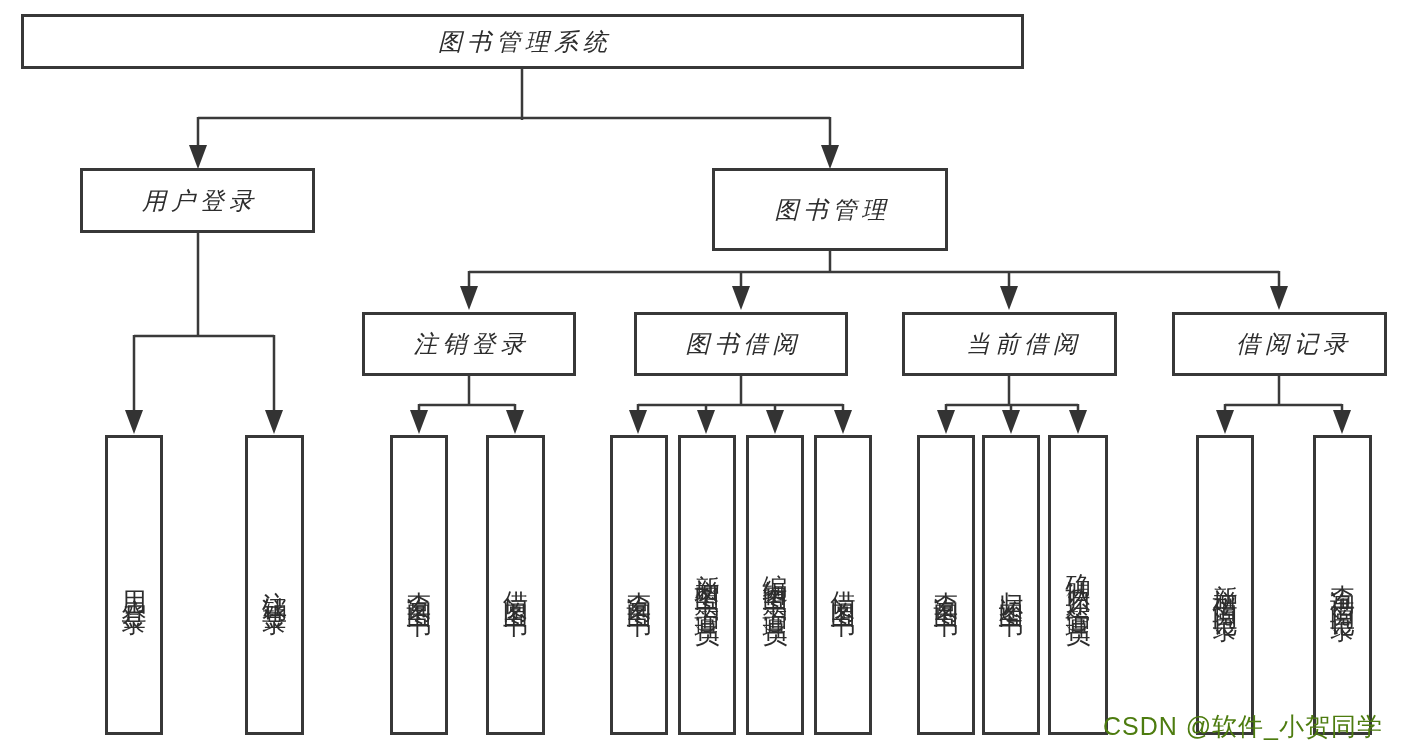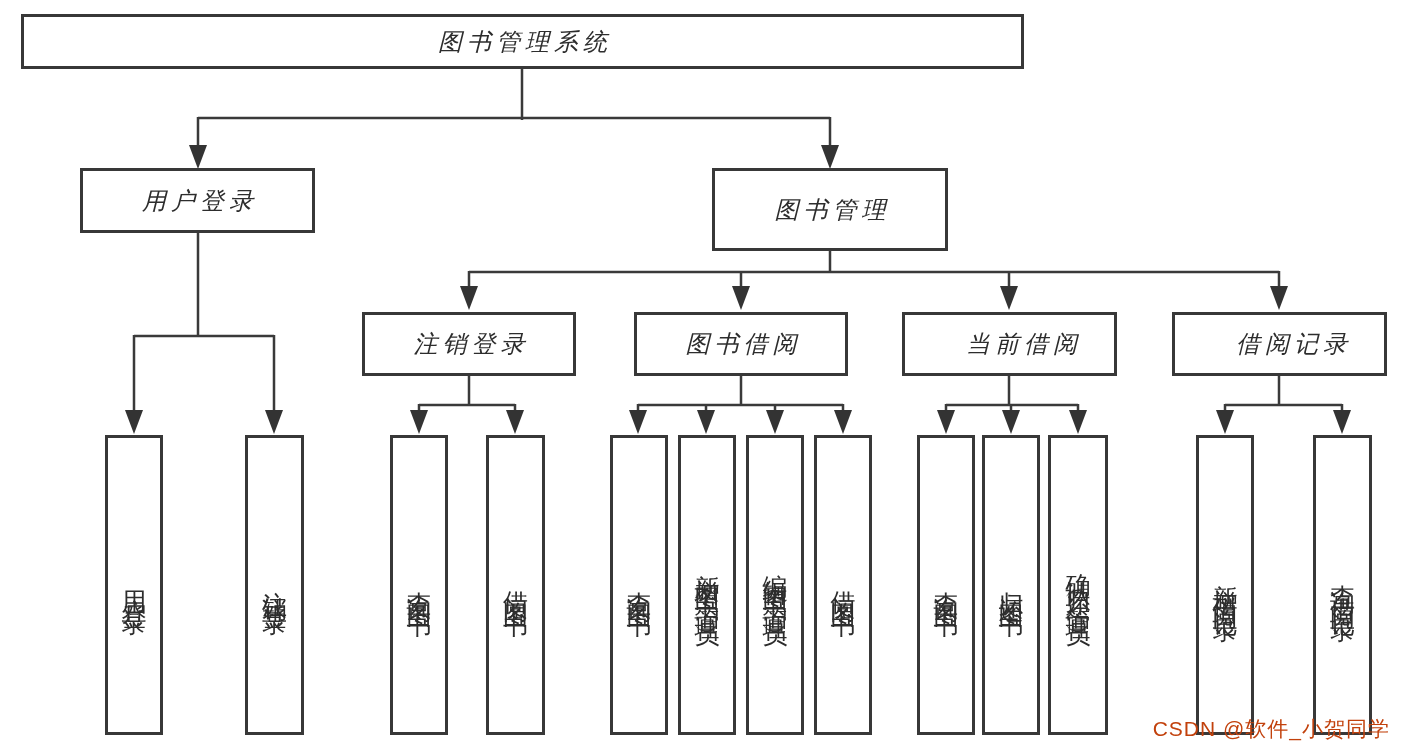--- a/index.html
+++ b/index.html
@@ -36,22 +36,22 @@
   .l-query-2         {left:610px; width:58px;}
   .l-add-book        {left:678px; width:58px;}
   .l-edit-book       {left:746px; width:58px;}
   .l-borrow-2        {left:814px; width:58px;}
   .l-query-3         {left:917px; width:58px;}
   .l-return-book     {left:982px; width:58px;}
   .l-confirm-return  {left:1048px;width:60px;}
   .l-add-record      {left:1196px;width:58px;}
   .l-query-record    {left:1313px;width:59px;}
   .watermark{
-    position:absolute;right:15px;bottom:4px;z-index:5;
-    color:#c2410c;font-size:21px;letter-spacing:1px;white-space:nowrap;
+    position:absolute;right:22px;bottom:4px;z-index:5;
+    color:#4d7c0f;font-size:25px;letter-spacing:1px;white-space:nowrap;
   }
 </style>
 </head>
 <body>
 
 <div id="stage">
 
   <svg class="connectors" width="1405" height="747" viewBox="0 0 1405 747">
     <g stroke="#3a3a3a" stroke-width="2.5" fill="none">
       <path d="M522,69 V120

